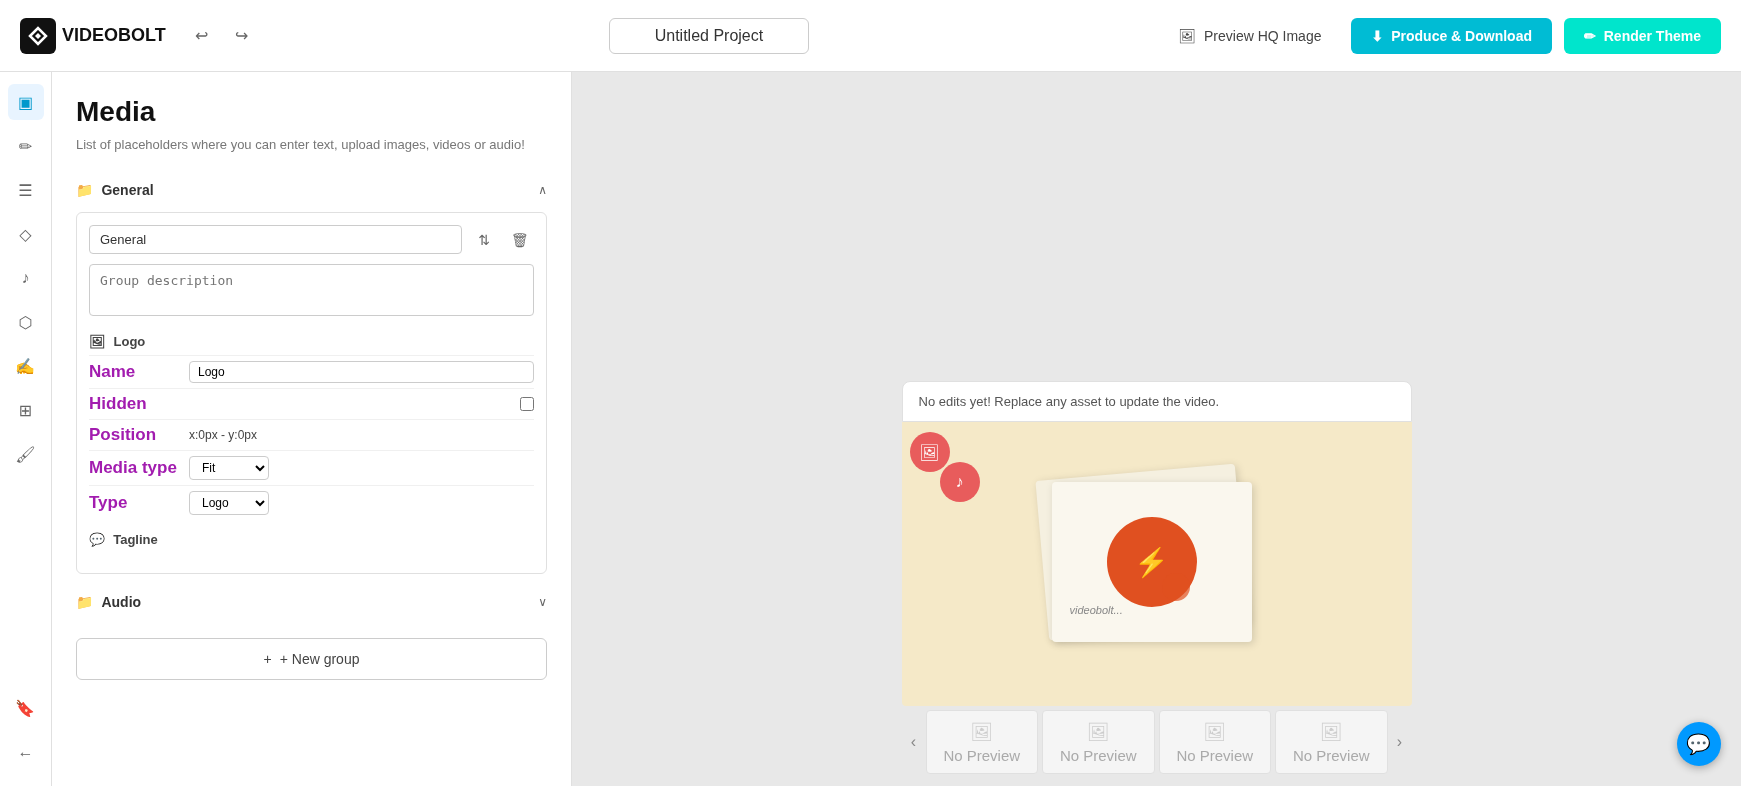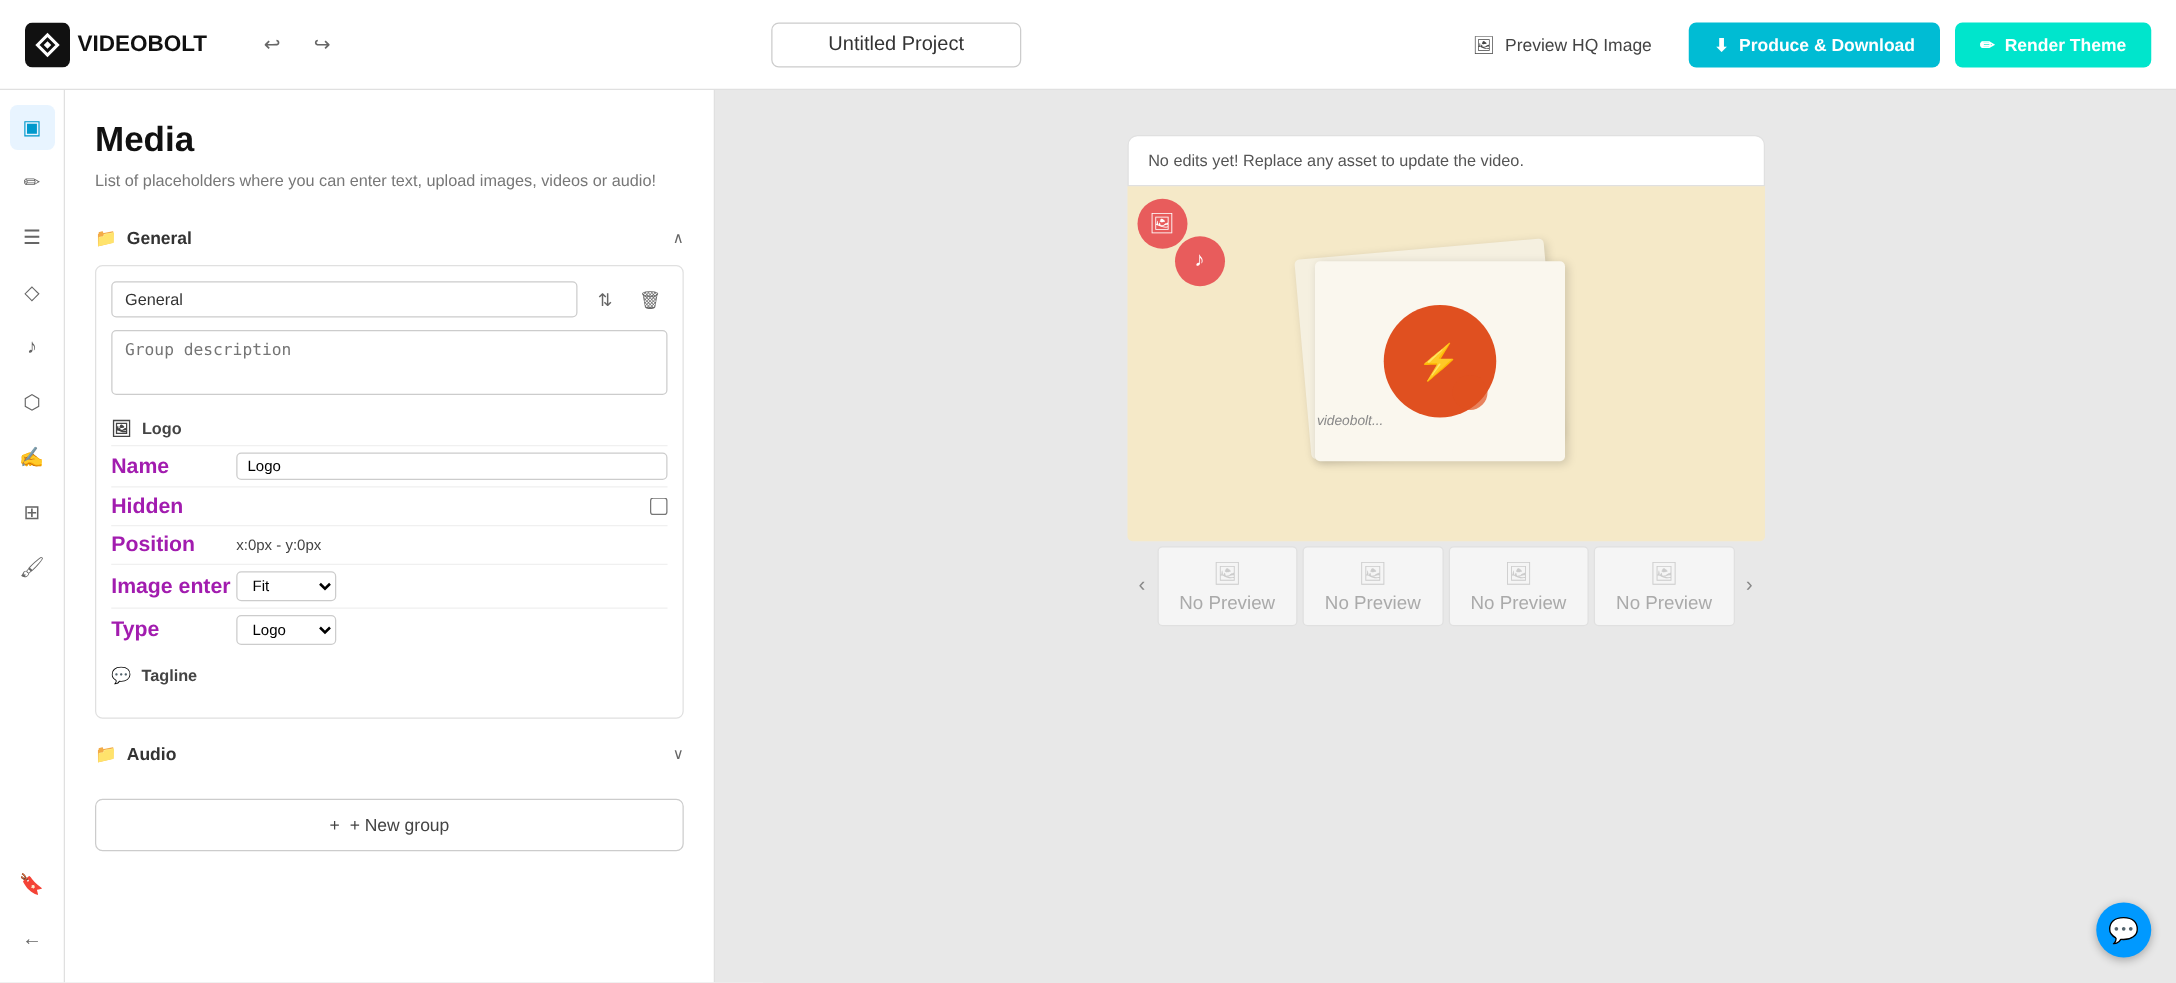--- a/index.html
+++ b/index.html
@@ -13,21 +13,20 @@
       align-items: center;
       padding: 0 20px;
       border-bottom: 1px solid #e0e0e0;
       position: fixed;
       top: 0; left: 0; right: 0;
       z-index: 100;
     }
     .logo-area {
       display: flex;
       align-items: center;
-      gap: 16px;
     }
     .logo {
       display: flex;
       align-items: center;
       gap: 6px;
       font-weight: 800;
       font-size: 18px;
       color: #111;
       text-transform: uppercase;
     }
@@ -301,23 +300,24 @@
       margin-top: 8px;
     }
 
     
     .content-area {
       flex: 1;
       background: #e8e8e8;
       display: flex;
       flex-direction: column;
       align-items: center;
-      padding: 36px;
+      padding: 12px;
       position: relative;
       overflow: hidden;
+      justify-content: flex-end;
     }
 
     
     .preview-container {
       width: 510px;
       position: relative;
     }
     .no-edits-banner {
       background: #fff;
       border: 1px solid #e0e0e0;
@@ -381,21 +381,21 @@
       top: 95px; left: 205px;
       display: flex; align-items: center; justify-content: center;
     }
     .brand-icon {
       color: #fff;
       font-size: 28px;
       font-weight: 900;
     }
     .brand-text {
       position: absolute;
-      bottom: 90px; left: 152px;
+      bottom: 90px; left: 168px;
       font-size: 11px;
       color: #888;
       font-style: italic;
     }
     .small-circle {
       position: absolute;
       width: 28px; height: 28px;
       background: #e05020;
       border-radius: 50%;
       bottom: 105px; left: 260px;
@@ -551,21 +551,21 @@
           </div>
           <div class="field-row">
             <span class="field-label">Hidden</span>
             <input class="field-checkbox" type="checkbox" style="">
           </div>
           <div class="field-row">
             <span class="field-label">Position</span>
             <span class="field-value">x:0px - y:0px</span>
           </div>
           <div class="field-row">
-            <span class="field-label">Image enter</span>
+            <span class="field-label">Media type</span>
             <select class="field-select">
               <option>Fit</option><option>Fill</option><option>Stretch</option>
             </select>
           </div>
           <div class="field-row">
             <span class="field-label">Type</span>
             <select class="field-select">
               <option>Logo</option><option>Image</option><option>Video</option>
             </select>
           </div>

